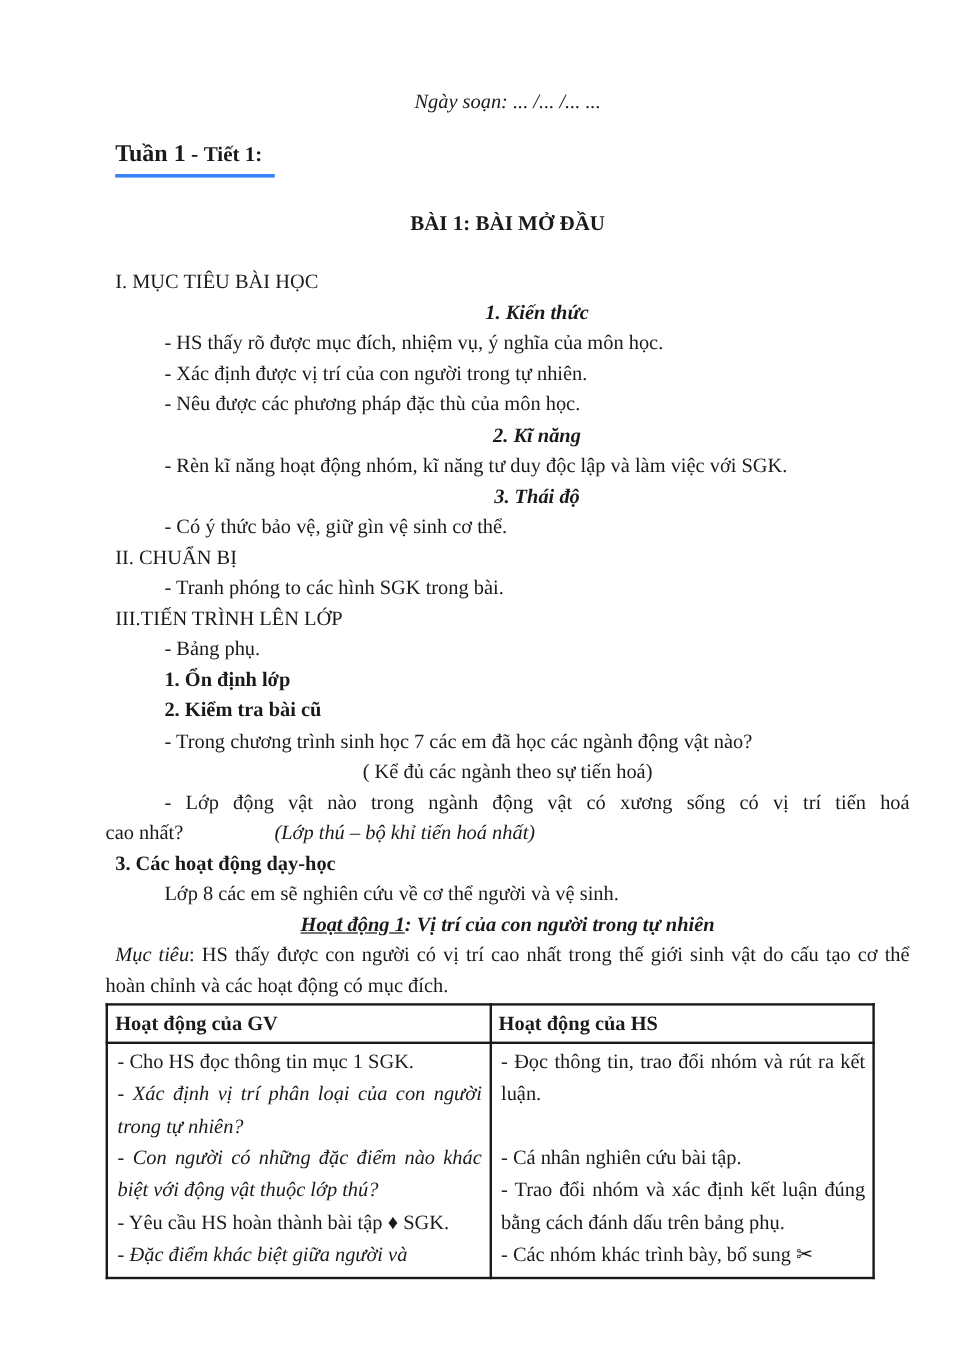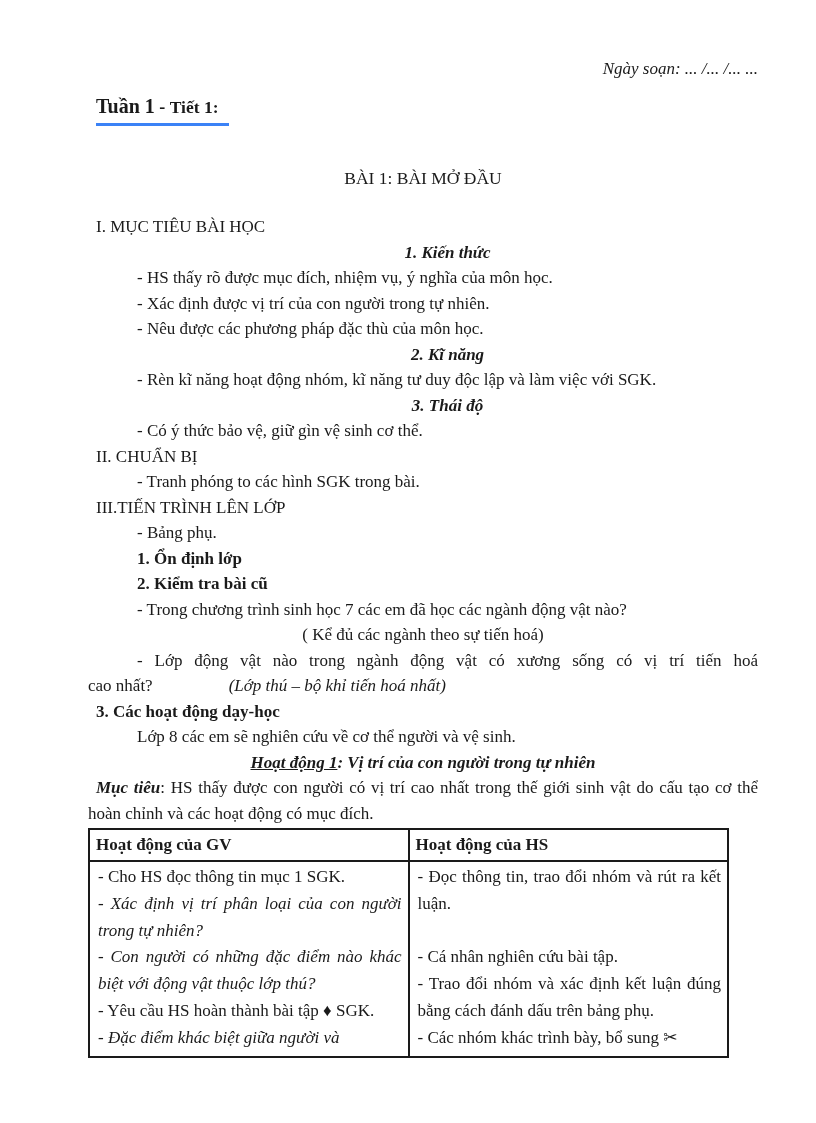--- a/index.html
+++ b/index.html
@@ -10,56 +10,56 @@
     margin:0 auto;
     background:#ffffff;
     color:#1a1a1a;
     font-family:"Liberation Serif","DejaVu Serif",serif;
     box-sizing:border-box;
     padding:56px 58px 0 88px;
     overflow:hidden;
   }
   
   .date-line {
-    margin:0; text-align:right;
+    margin:16px; text-align:center;
     font-style:italic; font-size:17px; line-height:26px;
   }
   
   .week-line { margin:10px 0 0 8px; line-height:28px; }
   .week-underline {
     display:inline-block;
     border-bottom:3px solid #3b82f6;
     padding-right:10px; padding-bottom:1px;
     font-weight:bold;
   }
   .week-main { font-size:20px; }
   .week-sep  { font-size:18px; }
   .week-sub  { font-size:17.5px; }
   
   .doc-title {
-    margin:40px 0 0 0;
+    margin:26px 0 0 0;
     text-align:center;
-    font-size:17.5px; font-weight:normal; line-height:24px;
+    font-size:17.5px; font-weight:bold; line-height:24px;
   }
   
   #doc-lines { margin-top:24px; }
   .ln { margin:0; font-size:17px; line-height:25.5px; }
   .ln.section        { margin-left:8px; }
   .ln.subnum-bi      { margin-left:49px; font-weight:bold; font-style:italic;text-align:center; }
   .ln.subnum-b       { margin-left:49px; font-weight:bold; }
   .ln.item           { margin-left:49px; }
   .ln.center-italic  { text-align:center; }
   .ln.item-fj        { text-indent:49px; text-align:justify; text-align-last:justify; }
   .ln.answer-line .ans { font-style:italic; margin-left:76px; }
   .ln.num-bold-left  { margin-left:8px; font-weight:bold; }
   .ln.indent         { margin-left:49px; }
   .ln.activity-title { text-align:center; font-weight:bold; font-style:italic; }
   .ln.activity-title .u { text-decoration:underline; }
   .ln.muctieu        { text-indent:8px; text-align:justify; }
-  .ln.muctieu .lbl   { font-weight:bold; font-style:italic; }
+  .ln.muctieu .lbl   { font-weight:normal; font-style:italic; }
   
   .activity-table {
     margin-top:2px;
     width:641px;
     border-collapse:collapse;
     table-layout:fixed;
   }
   .activity-table th, .activity-table td {
     border:2px solid #1a1a1a;
     width:50%;

